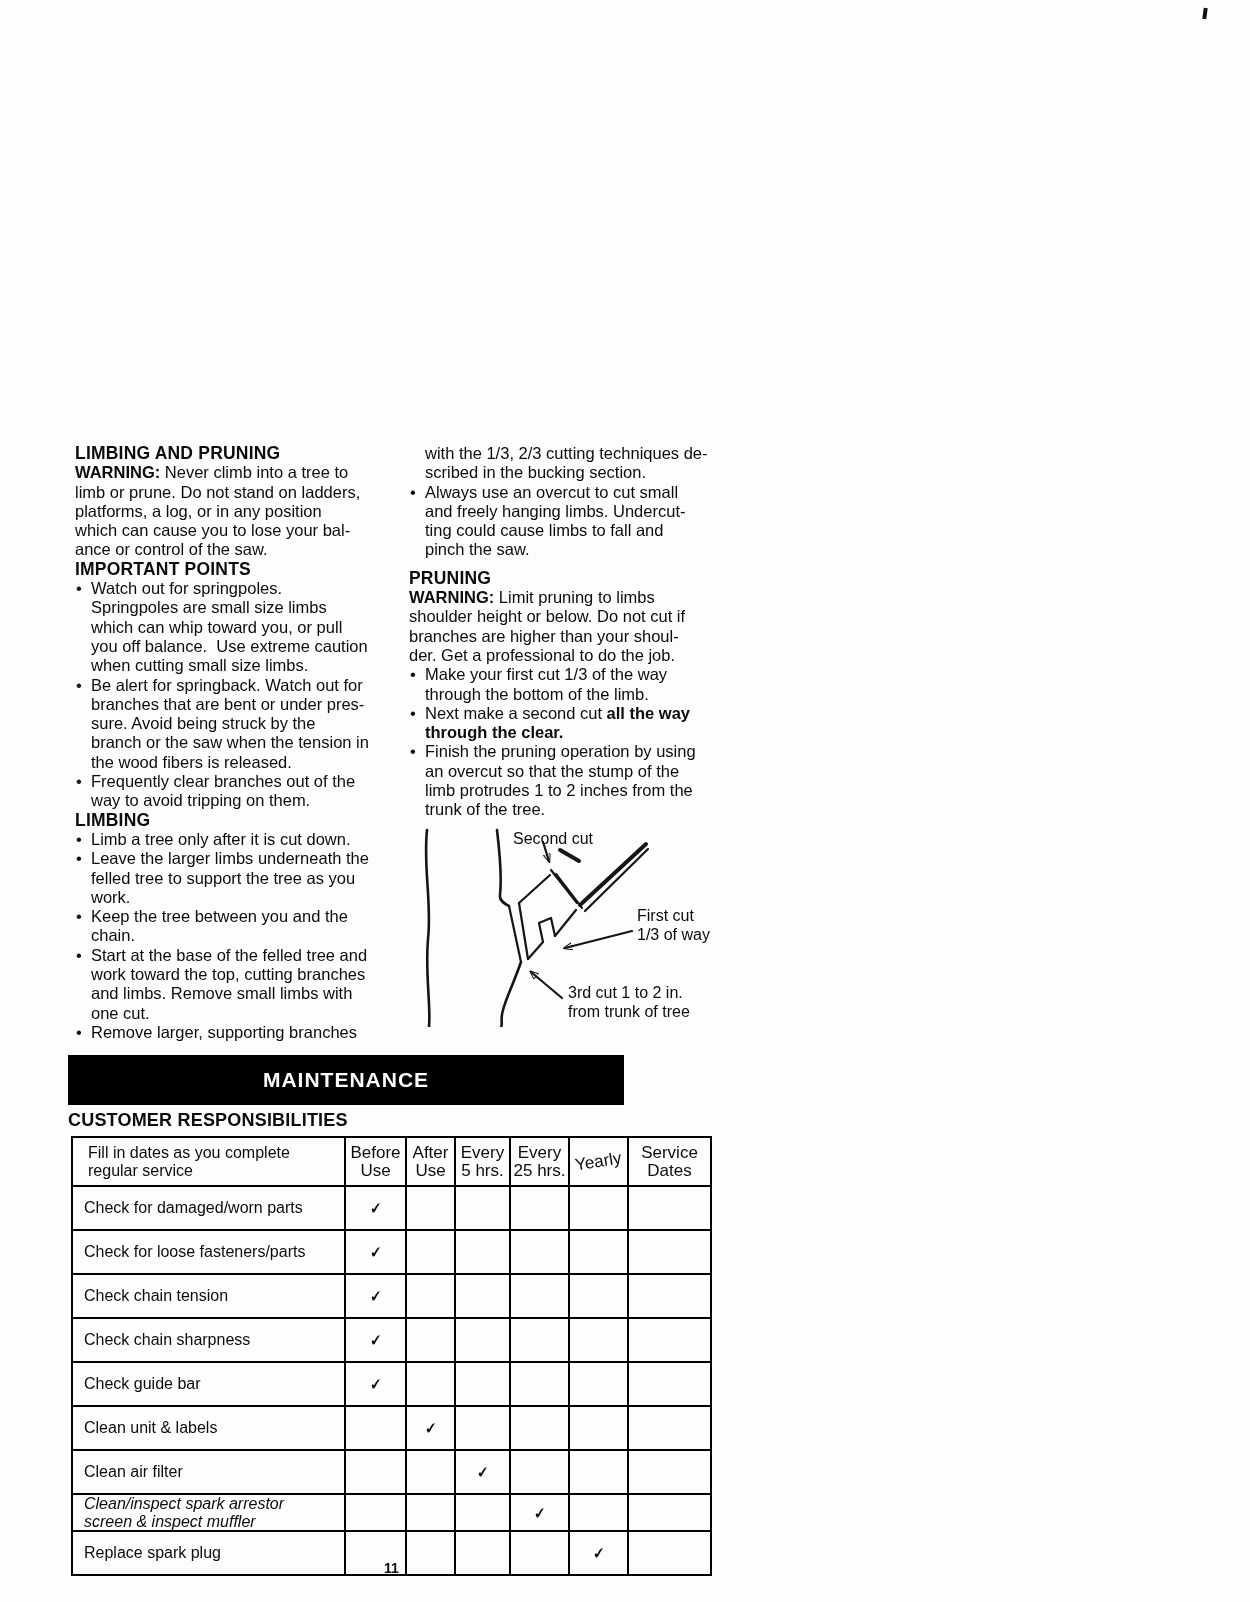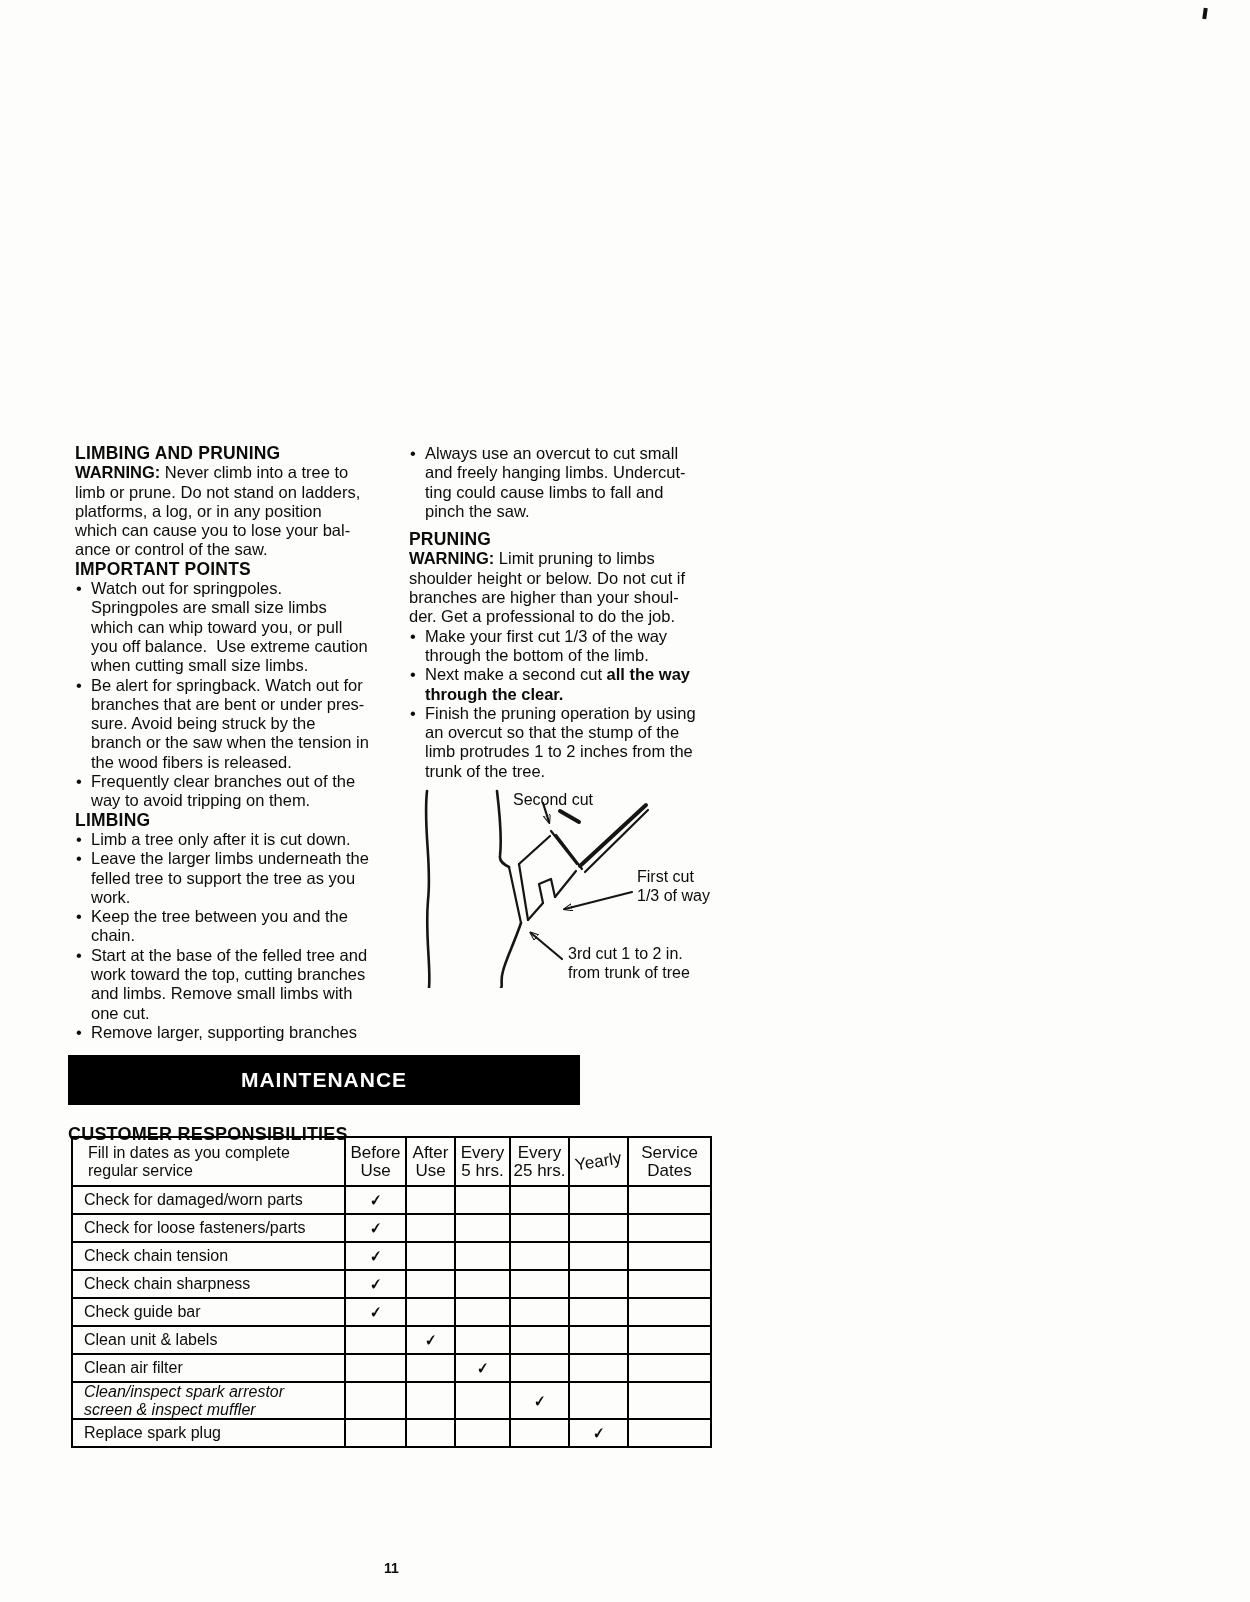--- a/index.html
+++ b/index.html
@@ -26,32 +26,32 @@
   .diagram { display:block; margin:7px 0 0 0; }
   .diagram path, .diagram line, .diagram polyline {
     fill:none; stroke:#151515; stroke-linecap:round; stroke-linejoin:round;
   }
   .diagram .thin  { stroke-width:2.2; }
   .diagram .mid   { stroke-width:2.6; }
   .diagram .thick { stroke-width:4; }
   .diagram text { font-size:16px; fill:#0c0c0c; font-family:"Liberation Sans","DejaVu Sans",sans-serif; }
 
   .banner {
-    position:absolute; left:68px; top:1055px; width:512px; height:50px;
+    position:absolute; left:68px; top:1055px; width:556px; height:50px;
     background:#000; color:#fff; display:flex; align-items:center; justify-content:center;
     font-size:21px; font-weight:700; letter-spacing:1px;
   }
-  .cust-head { position:absolute; left:68px; top:1110px; font-size:18px; font-weight:700; letter-spacing:.2px;margin-top:14px; }
+  .cust-head { position:absolute; left:68px; top:1110px; font-size:18px; font-weight:700; letter-spacing:.2px; }
 
   .maint-table { position:absolute; left:71px; top:1136px; border-collapse:collapse; table-layout:fixed; border:2px solid #000; }
   .maint-table th, .maint-table td { border:2px solid #000; padding:0; vertical-align:middle; }
   .maint-table th { font-weight:400; font-size:17px; line-height:18px; text-align:center; white-space:pre; }
   .maint-table th.first { text-align:left; padding-left:15px; font-size:16px;margin-top:16px; }
   .maint-table tr.hdr { height:49px; }
-  .maint-table tr.row { height:28px; }
+  .maint-table tr.row { height:44px; }
   .maint-table tr.row-tall { height:20px;font-style:italic; }
   .maint-table td.lbl { font-size:16px; line-height:17.5px; padding-left:11px; white-space:pre; }
   .maint-table td.c { text-align:center; }
   .check { display:inline-block; transform:rotate(-14deg) skewX(-10deg); font-size:14px; font-weight:700; }
   .tilt { display:inline-block; transform:rotate(-9deg); }
 
   .page-num { position:absolute; left:384px; top:1560px; font-size:14px; font-weight:700; }
 </style>
 </head>
 <body>
@@ -89,20 +89,22 @@
       <div class="body-text bullet">Keep the tree between you and the
 chain.</div>
       <div class="body-text bullet">Start at the base of the felled tree and
 work toward the top, cutting branches
 and limbs. Remove small limbs with
 one cut.</div>
       <div class="body-text bullet">Remove larger, supporting branches</div>
     </div>
 
     <div class="col-right">
+      <div class="body-text cont">with the 1/3, 2/3 cutting techniques de-
+scribed in the bucking section.</div>
       <div class="body-text bullet">Always use an overcut to cut small
 and freely hanging limbs. Undercut-
 ting could cause limbs to fall and
 pinch the saw.</div>
       <h3 class="sec-head gap-top">PRUNING</h3>
       <p class="body-text"><b>WARNING:</b><span> Limit pruning to limbs
 shoulder height or below. Do not cut if
 branches are higher than your shoul-
 der. Get a professional to do the job.</span></p>
       <div class="body-text bullet">Make your first cut 1/3 of the way

